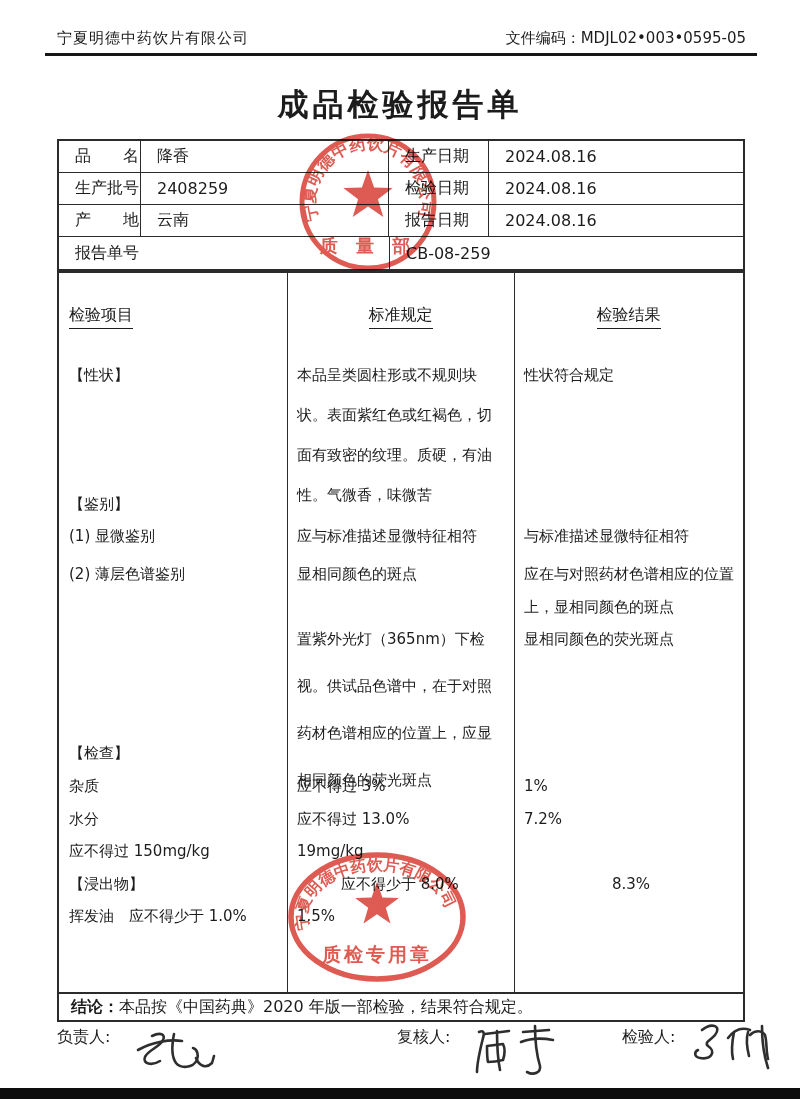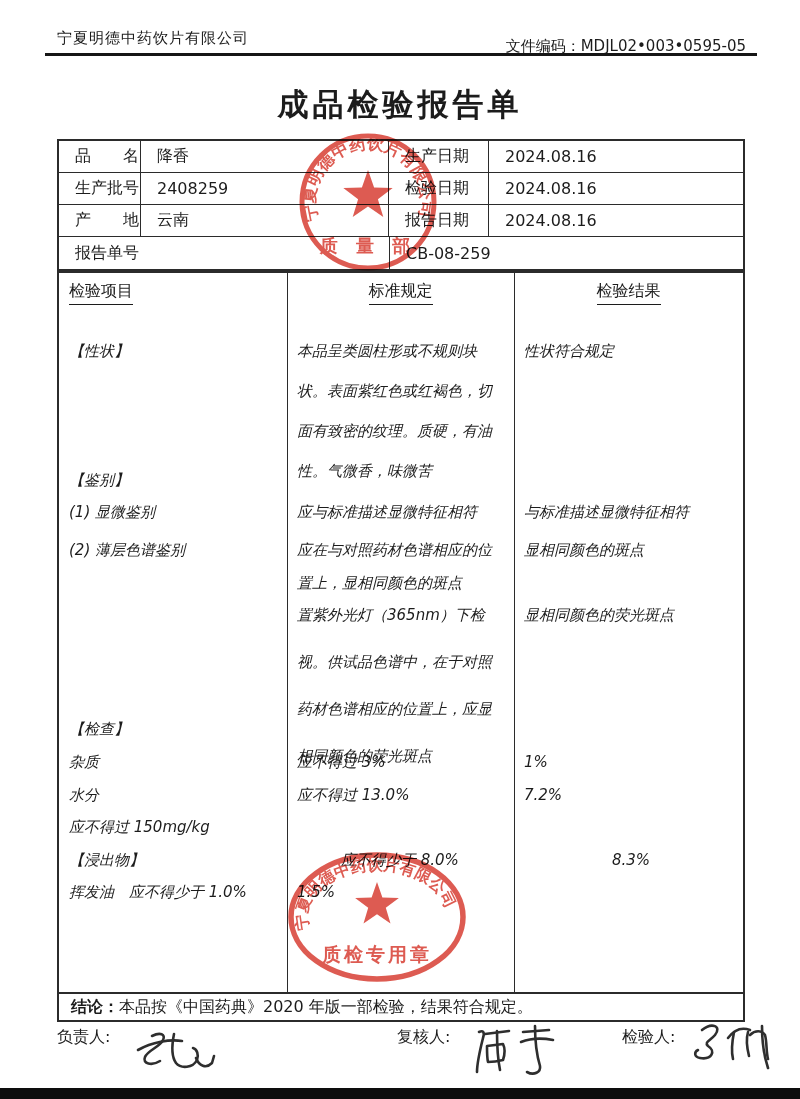--- a/index.html
+++ b/index.html
@@ -3,48 +3,48 @@
 <meta charset="utf-8">
 <style>
   html,body { margin:0; padding:0; }
   body {
     width:800px; height:1099px; position:relative;
     background:#ffffff; overflow:hidden;
     font-family:"DejaVu Sans", sans-serif;
     color:#1c1c1c;
   }
   .header-company { position:absolute; left:57px; top:29px; font-size:15px; letter-spacing:1px; }
-  .header-code    { position:absolute; right:54px; top:29px; font-size:15px;margin-top:8px; }
+  .header-code    { position:absolute; right:54px; top:29px; font-size:15px; }
   .header-rule    { position:absolute; left:45px; top:53px; width:712px; height:3px; background:#161616; }
 
   .title { position:absolute; left:0; top:84px; width:100%; margin:0; text-align:center;
            font-size:31px; font-weight:bold; letter-spacing:4px; }
 
   
   .info-table { position:absolute; left:57px; top:139px; width:688px; height:132px;
                 border:2px solid #2b2b2b; box-sizing:border-box; }
   .info-row { display:flex; height:32px; box-sizing:border-box; border-bottom:1px solid #2b2b2b; }
   .info-row:last-child { border-bottom:none; }
   .ic { box-sizing:border-box; display:flex; align-items:center; padding-left:16px;
         font-size:16px; border-right:1px solid #2b2b2b; overflow:hidden; white-space:nowrap; }
   .ic:last-child { border-right:none; }
   .w-label1 { width:82px; }  .w-value1 { width:248px; }
   .w-label2 { width:100px; } .w-value2 { flex:1; }
   .w-span2  { width:331px; }
 
   
   .main-table { position:absolute; left:57px; top:271px; width:688px; height:751px;
                 border:2px solid #2b2b2b; box-sizing:border-box; }
-  .mt-head { position:relative; height:40px; display:grid; grid-template-columns:228px 227px 1fr; }
+  .mt-head { position:relative; height:40px; display:grid; grid-template-columns:228px 227px 1fr;margin-top:24px; }
   .mt-head .hc { display:flex; align-items:center; justify-content:center; font-size:16px; }
   .mt-head .hc:first-child { justify-content:flex-start; padding-left:10px; }
   .mt-head .hc span { border-bottom:1px solid #1c1c1c; padding-bottom:2px; }
 
   .mt-body { position:relative; height:679px; }
-  .mt-row { position:absolute; left:0; width:684px; display:grid; grid-template-columns:228px 227px 1fr;font-style:italic; }
+  .mt-row { position:absolute; left:0; width:684px; display:grid; grid-template-columns:228px 227px 1fr; }
   .mt-row .cell { padding:0 8px 0 10px; font-size:15px; line-height:22px; }
   .r0 { top:18px; }  .r0 .cell { line-height:40px; }
   .r0 .cell.std { line-height:40px; }
   .r1 { top:156px; } .r2 { top:188px; }
   .r3 { top:221px; } .r3 .cell { line-height:33px; }
   .r4 { top:279px; } .r4 .cell { line-height:47px; }
   .r5 { top:405px; } .r6 { top:438px; } .r7 { top:471px; }
   .r8 { top:503px; } .r9 { top:536px;gap:44px; } .r10 { top:568px; }
 
   .vline { position:absolute; top:0; width:1px; height:719px; background:#2b2b2b; }
@@ -130,22 +130,22 @@
         <div class="cell"></div>
         <div class="cell"></div>
       </div>
       <div class="mt-row r2">
         <div class="cell">(1) 显微鉴别</div>
         <div class="cell">应与标准描述显微特征相符</div>
         <div class="cell">与标准描述显微特征相符</div>
       </div>
       <div class="mt-row r3">
         <div class="cell">(2) 薄层色谱鉴别</div>
+        <div class="cell">显相同颜色的斑点</div>
         <div class="cell">应在与对照药材色谱相应的位置上，显相同颜色的斑点</div>
-        <div class="cell">显相同颜色的斑点</div>
       </div>
       <div class="mt-row r4">
         <div class="cell"></div>
         <div class="cell">置紫外光灯（365nm）下检视。供试品色谱中，在于对照药材色谱相应的位置上，应显相同颜色的荧光斑点</div>
         <div class="cell">显相同颜色的荧光斑点</div>
       </div>
       <div class="mt-row r5">
         <div class="cell">【检查】</div>
         <div class="cell"></div>
         <div class="cell"></div>
@@ -155,20 +155,21 @@
         <div class="cell">应不得过 3%</div>
         <div class="cell">1%</div>
       </div>
       <div class="mt-row r7">
         <div class="cell">水分</div>
         <div class="cell">应不得过 13.0%</div>
         <div class="cell">7.2%</div>
       </div>
       <div class="mt-row r8">
         <div class="cell">应不得过 150mg/kg</div>
+        <div class="cell">19mg/kg</div>
       </div>
       <div class="mt-row r9">
         <div class="cell">【浸出物】</div>
         <div class="cell">应不得少于 8.0%</div>
         <div class="cell">8.3%</div>
       </div>
       <div class="mt-row r10">
         <div class="cell">挥发油　应不得少于 1.0%</div>
         <div class="cell">1.5%</div>
       </div>

